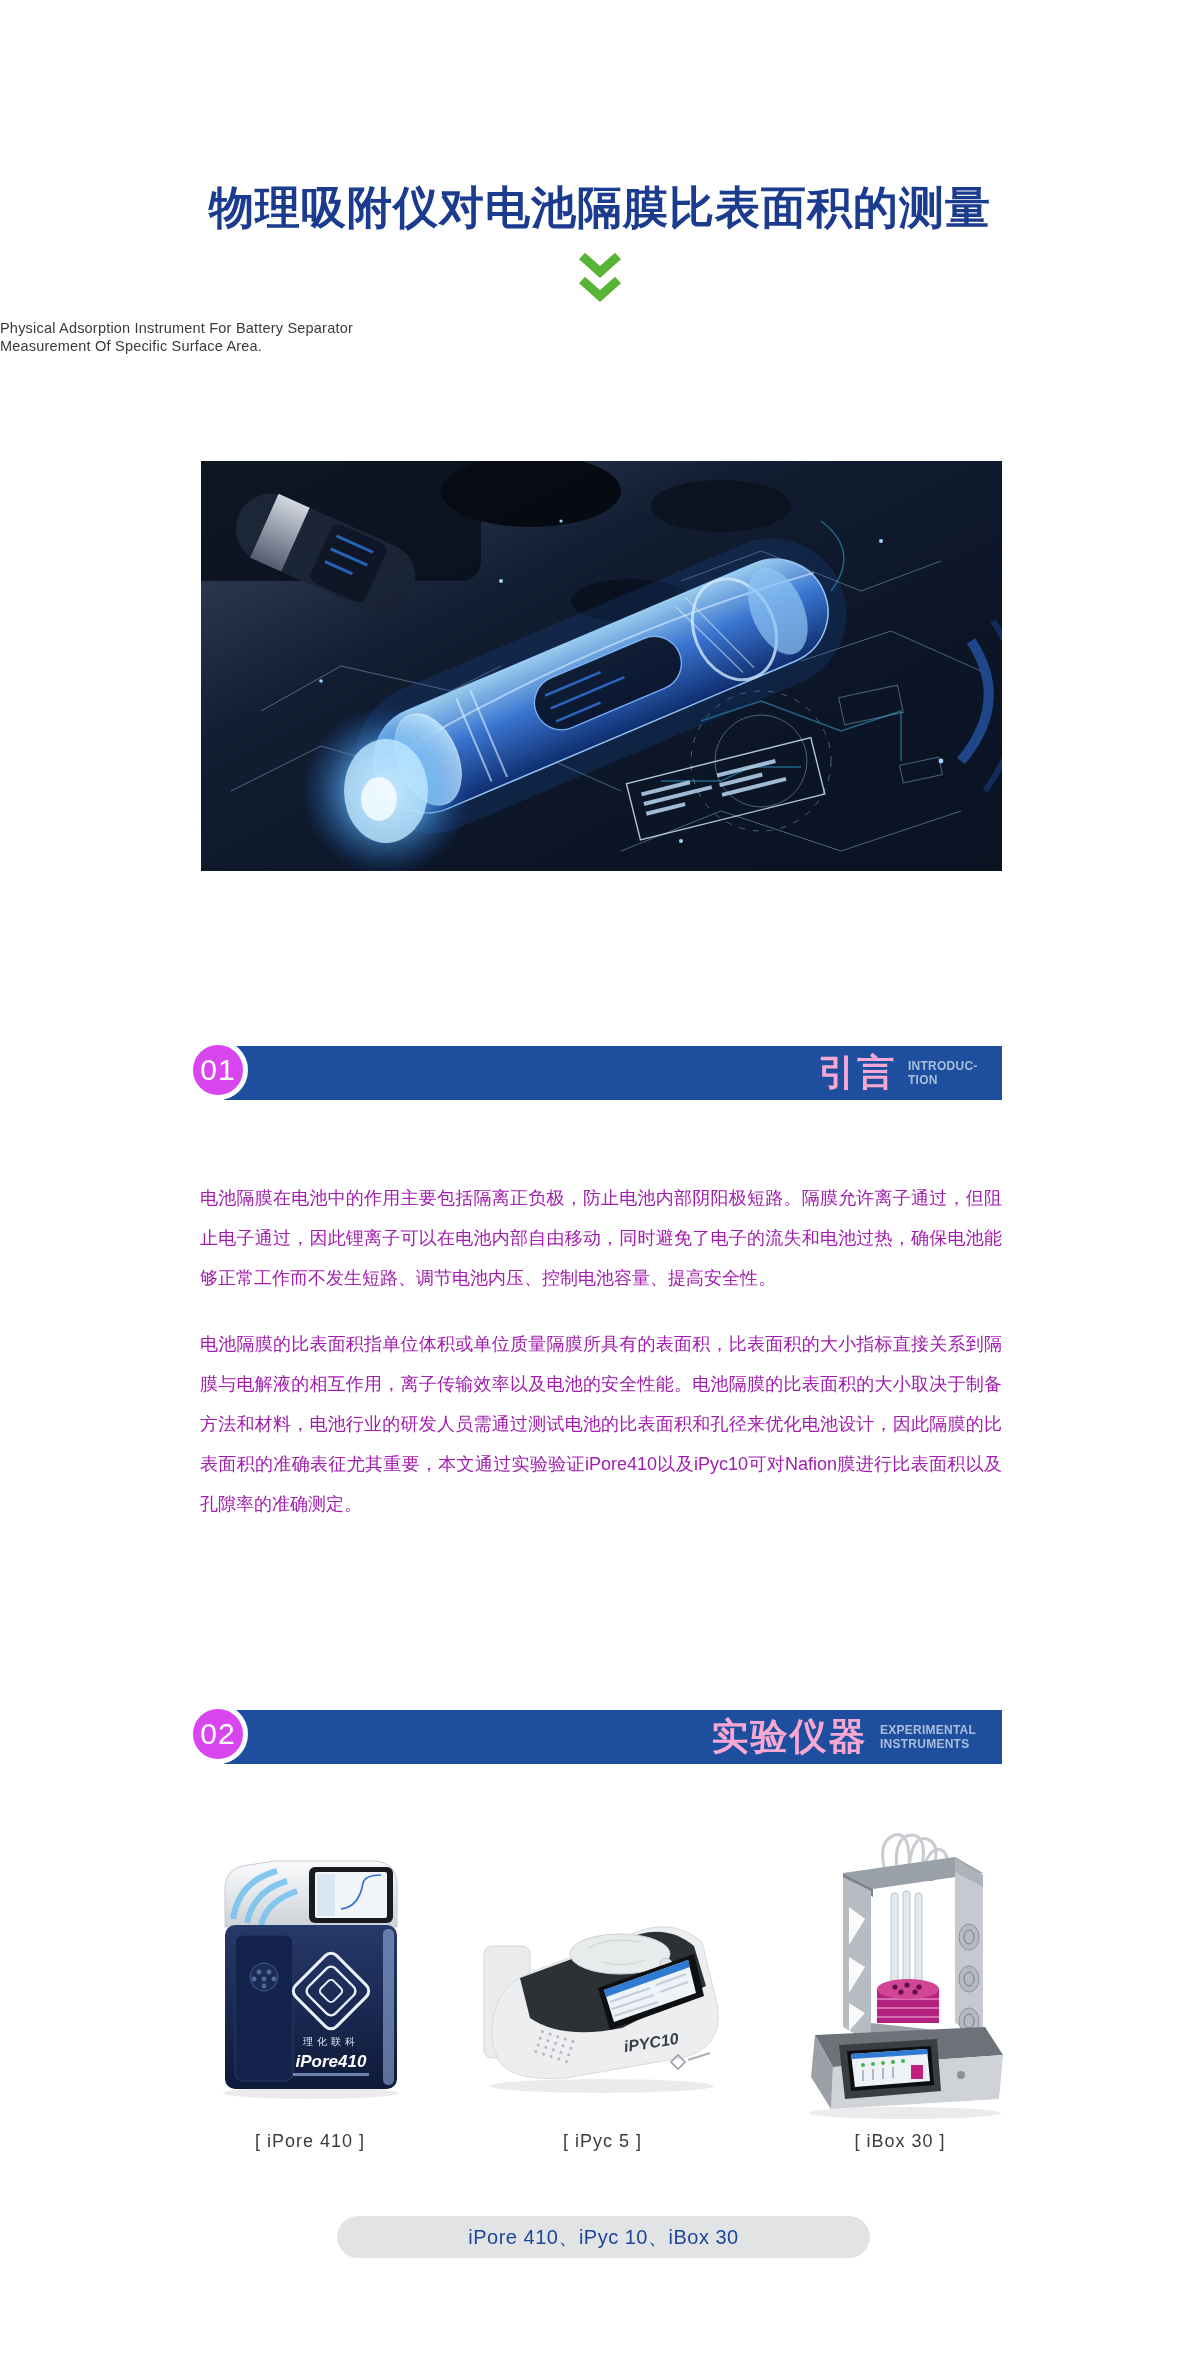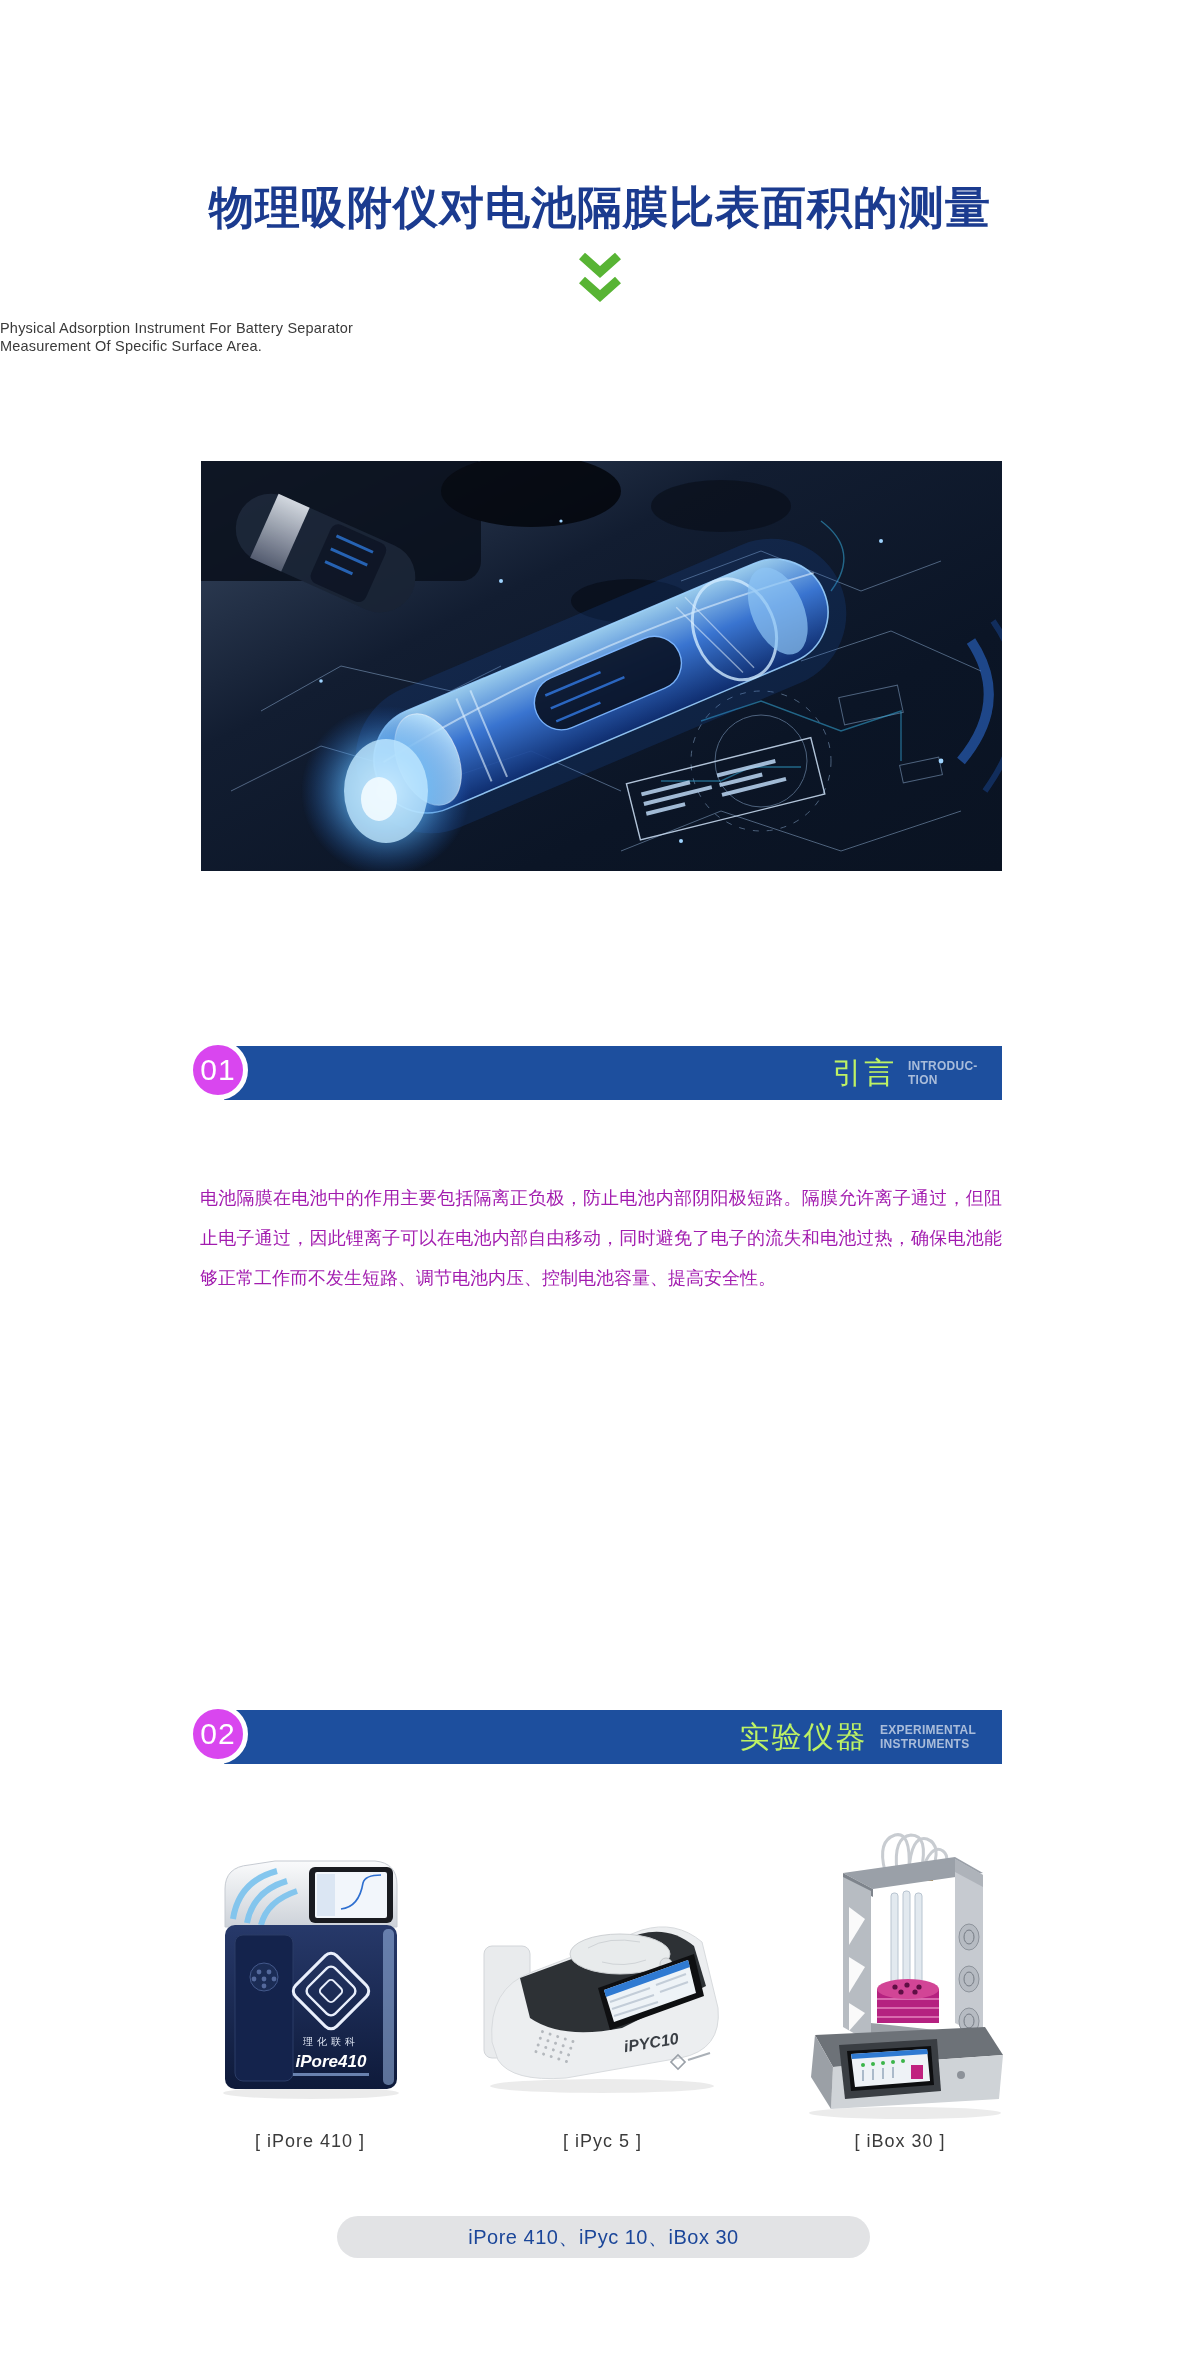--- a/index.html
+++ b/index.html
@@ -24,21 +24,21 @@
     position:absolute;left:224px;top:4px;width:778px;height:54px;background:#1d4f9e;
     display:flex;align-items:center;justify-content:flex-end;gap:12px;
     padding-right:18px;box-sizing:border-box;
   }
   .sec-circle{
     position:absolute;left:188px;top:-2px;width:50px;height:50px;border-radius:50%;
     background:#d946ef;border:5px solid #ffffff;z-index:2;
     display:flex;align-items:center;justify-content:center;
     color:#ffffff;font-size:30px;font-weight:400;letter-spacing:1px;
   }
-  .sec-cn{font-size:30px;font-weight:400;color:#bef264;letter-spacing:2px;}
+  .sec-cn{font-size:37px;font-weight:700;color:#f9a8d4;letter-spacing:2px;}
   .sec-en{
     font-size:13px;line-height:14px;font-weight:700;color:rgba(255,255,255,.62);
     letter-spacing:.3px;transform:scaleX(.92);transform-origin:left center;
   }
   .paragraphs{
     position:absolute;left:200px;top:1178px;width:802px;
     font-size:18px;line-height:40px;color:#a21caf;text-align:justify;
   }
   .paragraphs p{margin:0;}
   .paragraphs p + p{margin-top:26px;}
@@ -183,20 +183,21 @@
     <span class="sec-cn">引言</span>
     <span class="sec-en">
       <div>INTRODUC-</div>
       <div>TION</div>
     </span>
   </div>
 </div>
 
 <div class="paragraphs">
   <p>电池隔膜在电池中的作用主要包括隔离正负极，防止电池内部阴阳极短路。隔膜允许离子通过，但阻止电子通过，因此锂离子可以在电池内部自由移动，同时避免了电子的流失和电池过热，确保电池能够正常工作而不发生短路、调节电池内压、控制电池容量、提高安全性。</p>
+  <p>电池隔膜的比表面积指单位体积或单位质量隔膜所具有的表面积，比表面积的大小指标直接关系到隔膜与电解液的相互作用，离子传输效率以及电池的安全性能。电池隔膜的比表面积的大小取决于制备方法和材料，电池行业的研发人员需通过测试电池的比表面积和孔径来优化电池设计，因此隔膜的比表面积的准确表征尤其重要，本文通过实验验证iPore410以及iPyc10可对Nafion膜进行比表面积以及孔隙率的准确测定。</p>
 </div>
 
 <div class="section-header" style="top:1706px;">
   <div class="sec-circle">
     <span>02</span>
   </div>
   <div class="sec-banner">
     <span class="sec-cn">实验仪器</span>
     <span class="sec-en">
       <div>EXPERIMENTAL</div>

